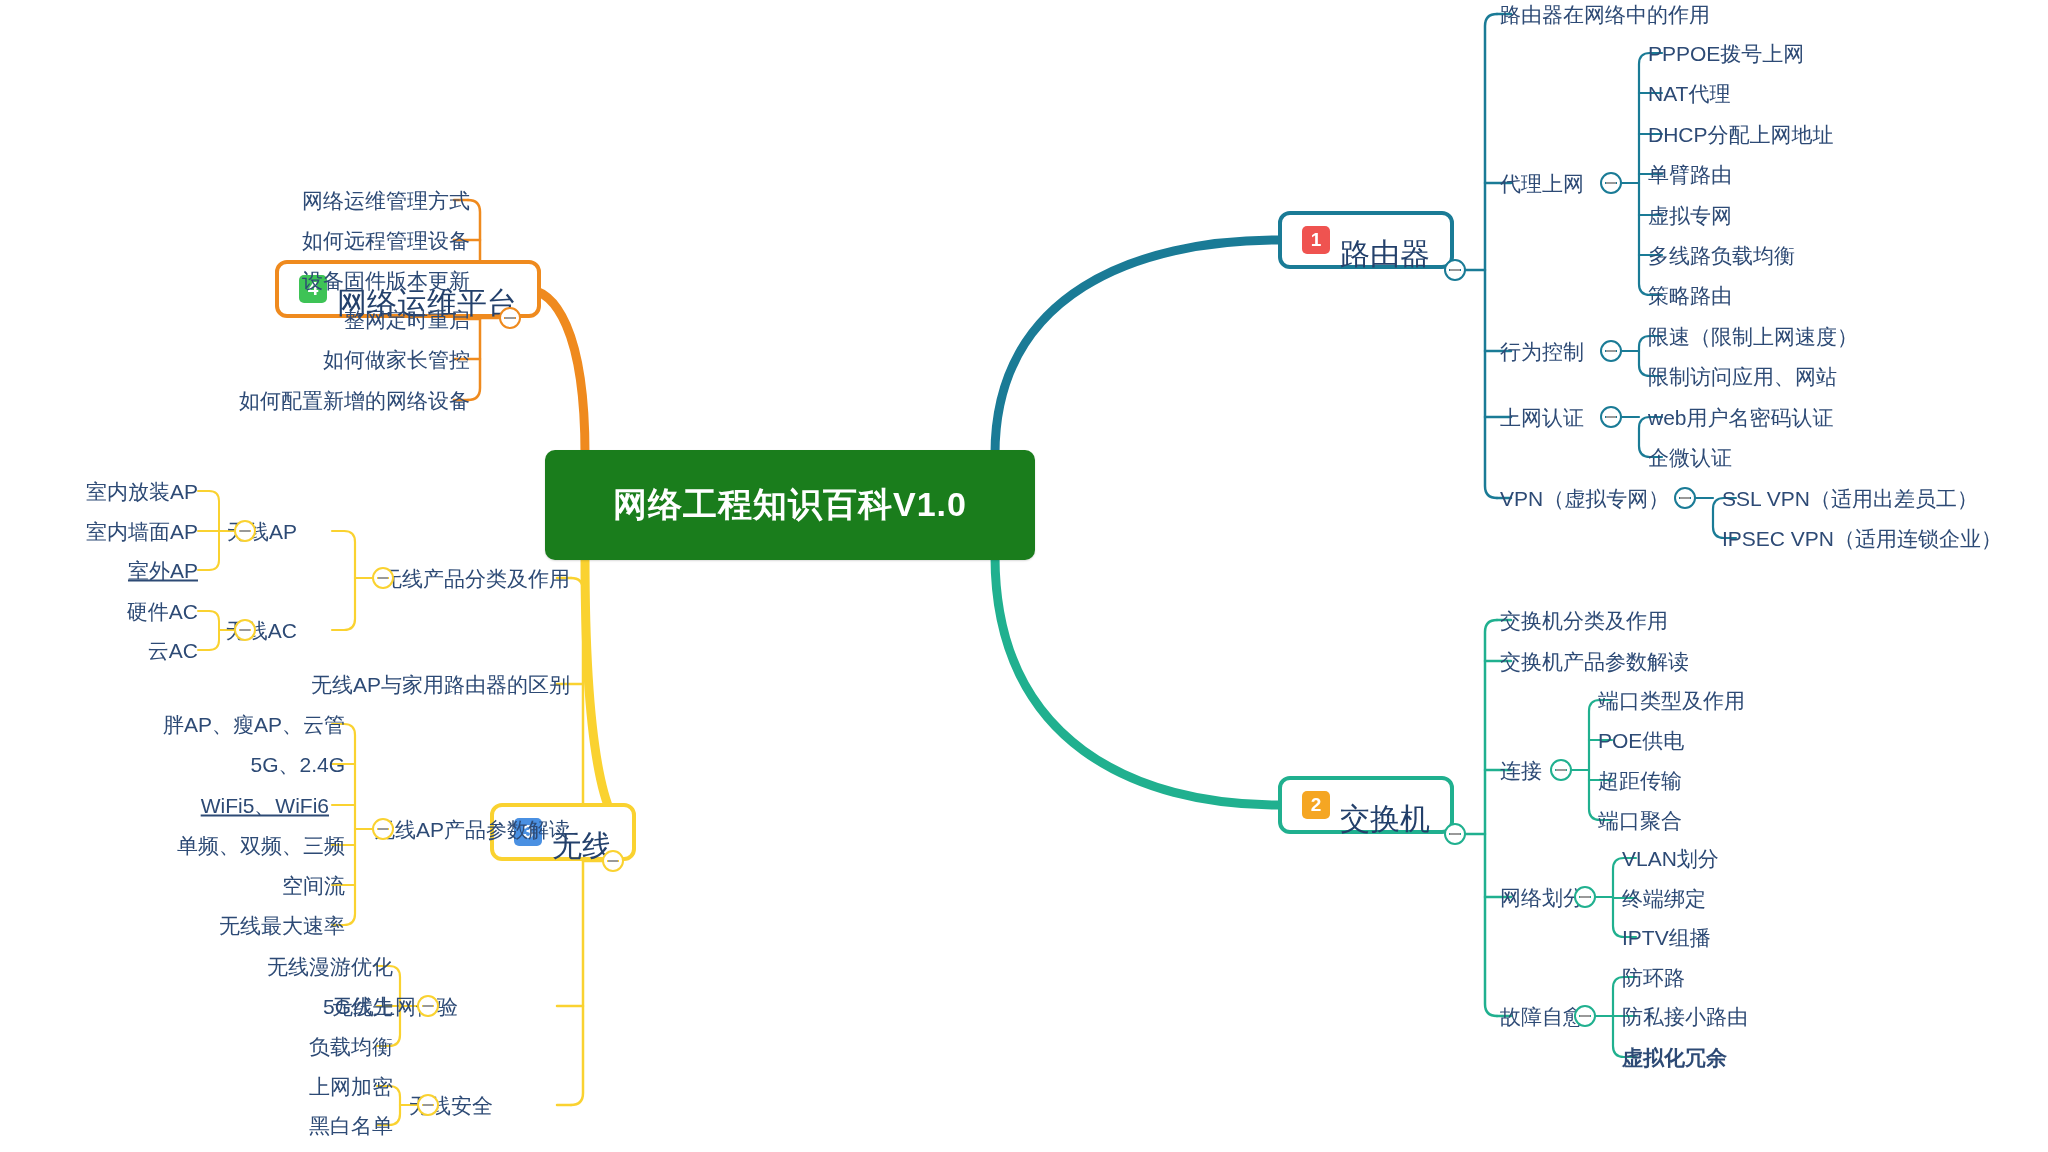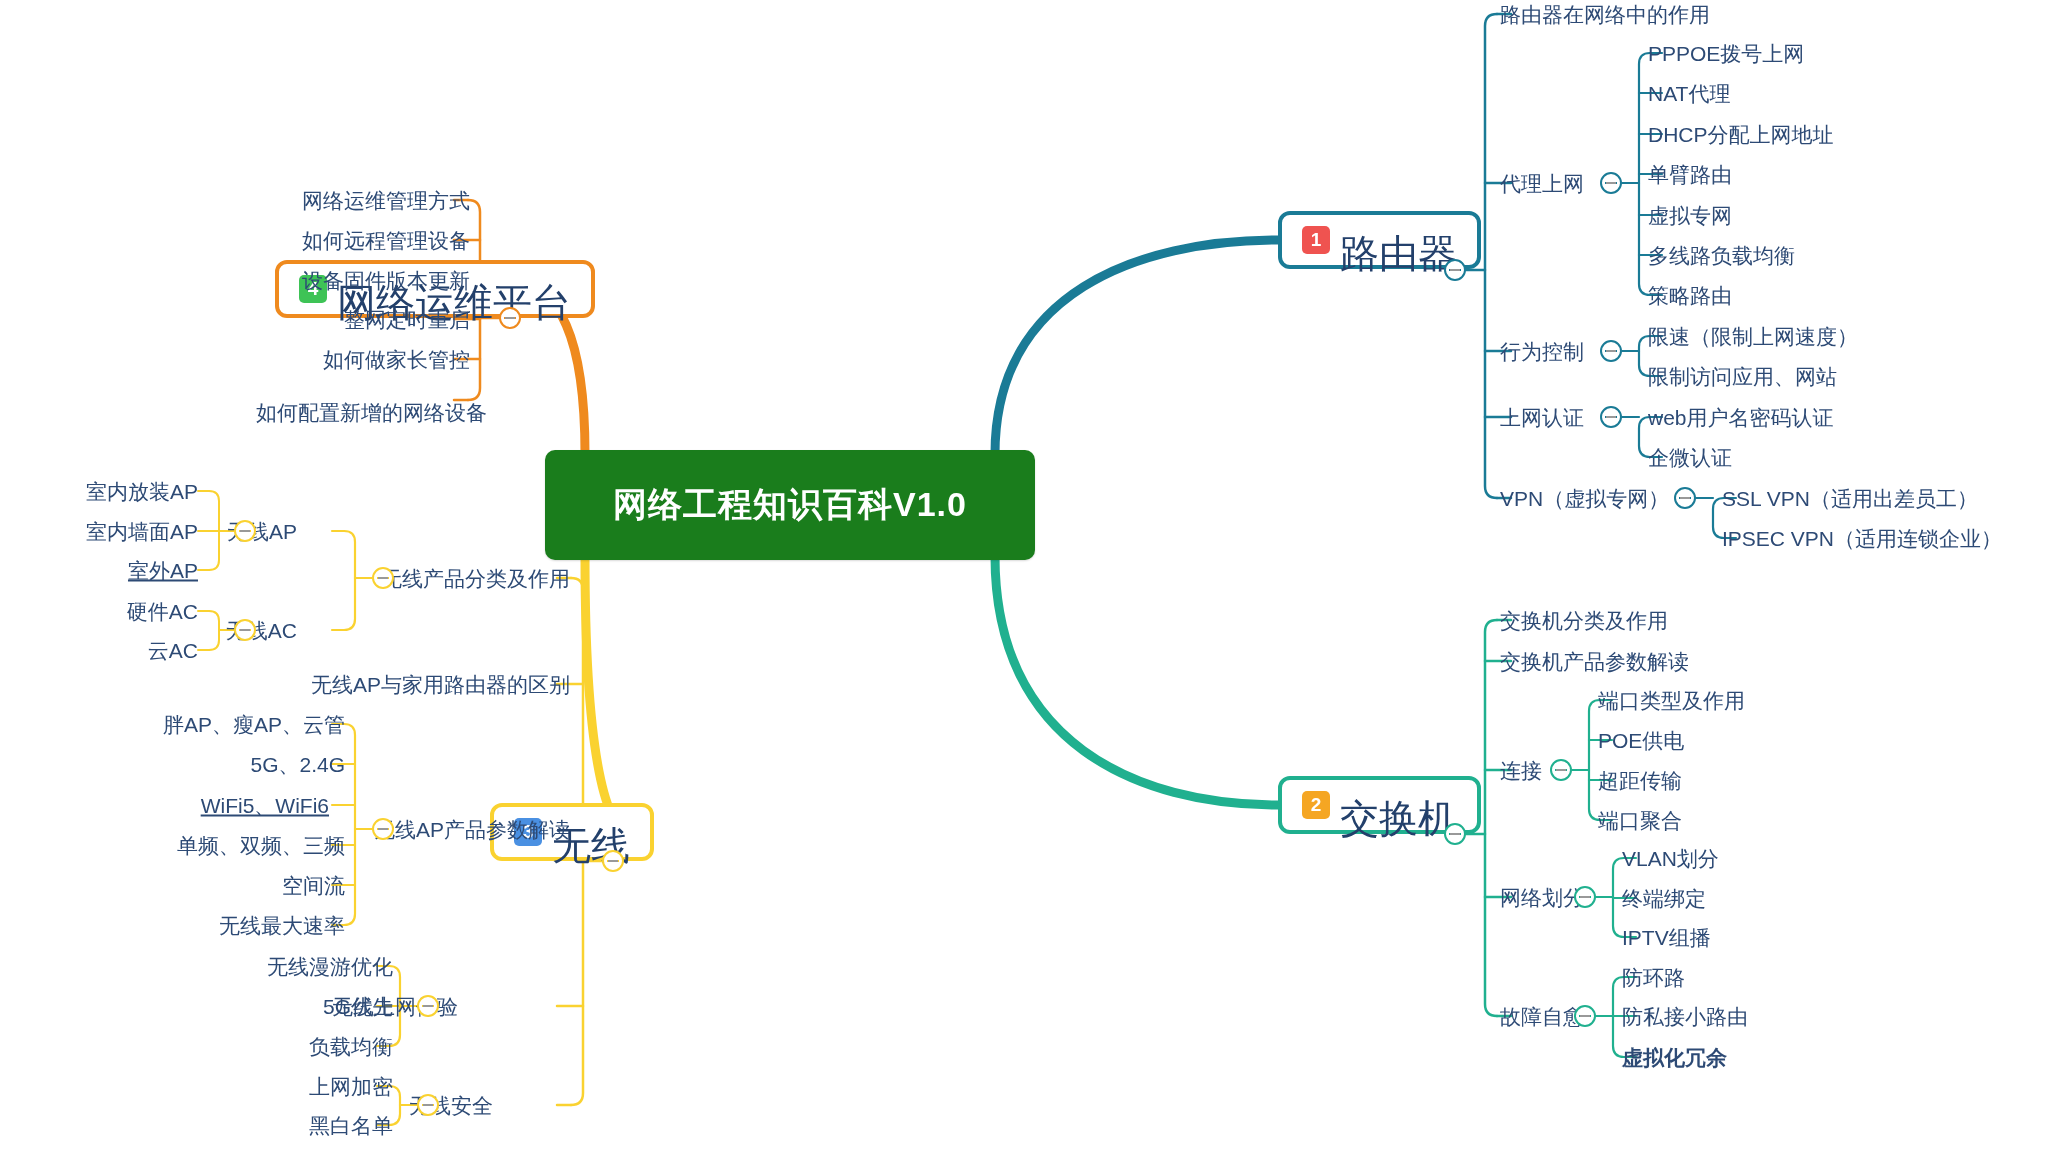--- a/index.html
+++ b/index.html
@@ -15,21 +15,21 @@
     font-size:34px;font-weight:bold;letter-spacing:1px;
     box-shadow:0 1px 2px rgba(0,0,0,.15);
   }
 
   
   .main-node{
     position:absolute;display:flex;align-items:center;gap:10px;
     background:#ffffff;border:4px solid #000;border-radius:12px;
     padding:10px 20px;box-sizing:border-box;white-space:nowrap;
   }
-  .main-node .label{font-size:39px;color:#23406b;font-weight:normal;margin-top:28px;}
+  .main-node .label{font-size:30px;color:#23406b;font-weight:normal;margin-top:28px;}
   .badge{
     display:inline-flex;align-items:center;justify-content:center;
     min-width:28px;height:28px;border-radius:5px;color:#fff;
     font-size:19px;font-weight:bold;padding:0 5px;box-sizing:border-box;
   }
 
   
   .topic{
     position:absolute;white-space:nowrap;color:#2d4a75;
     font-size:21px;line-height:1;
@@ -279,15 +279,15 @@
         <span class="label">网络运维平台</span>
       </div>
       <div class="toggle" style="left: 510px; top: 318px; border-color: rgb(239, 138, 30); color: rgb(239, 138, 30); --c: #ef8a1e;">
         <div style="position: absolute; left: 3px; top: 50%; margin-top: -1px; width: 12px; height: 2px; background: rgb(239, 138, 30);"></div>
       </div>
       <div class="topic r" style="left: 470px; top: 200px;">网络运维管理方式</div>
       <div class="topic r" style="left: 470px; top: 240px;">如何远程管理设备</div>
       <div class="topic r" style="left: 470px; top: 280px;">设备固件版本更新</div>
       <div class="topic r" style="left: 470px; top: 319px;">整网定时重启</div>
       <div class="topic r" style="left: 470px; top: 359px;">如何做家长管控</div>
-      <div class="topic r" style="left: 470px; top: 412px; margin-left: 17px;">如何配置新增的网络设备</div>
+      <div class="topic r" style="left: 470px; top: 400px;">如何配置新增的网络设备</div>
     </div>
 </div>
 
 </body></html>

